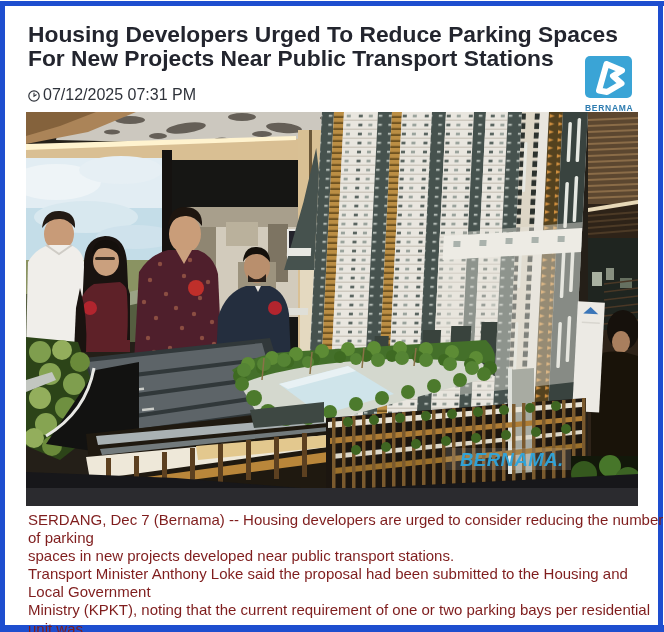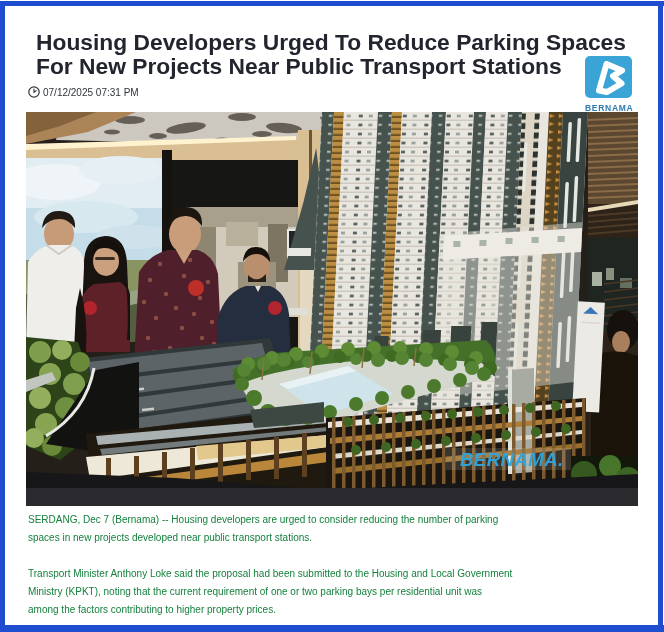--- a/index.html
+++ b/index.html
@@ -1,27 +1,27 @@
 <!DOCTYPE html>
 <html><head>
 <meta charset="utf-8">
 <style>
   html,body{margin:0;padding:0;}
   body{width:664px;height:632px;background:#ffffff;font-family:"Liberation Sans",sans-serif;position:relative;overflow:hidden;}
   .bt{position:absolute;left:0;top:1px;width:664px;height:5px;background:#1e4ecf;}
   .bl{position:absolute;left:0;top:1px;width:5px;height:631px;background:#1e4ecf;}
   .br{position:absolute;left:658px;top:1px;width:5px;height:631px;background:#1e4ecf;}
   .bb{position:absolute;left:0;top:625px;width:664px;height:7px;background:#1e4ecf;}
-  h1{position:absolute;left:28px;top:22px;margin:8px;font-size:22.8px;line-height:24px;font-weight:bold;color:#23252e;white-space:nowrap;}
-  .date{position:absolute;left:28px;top:86px;font-size:10px;color:#2f333b;}
+  h1{position:absolute;left:28px;top:22px;margin:0;font-size:22.8px;line-height:24px;font-weight:bold;color:#23252e;white-space:nowrap;}
+  .date{position:absolute;left:28px;top:86px;font-size:16px;color:#2f333b;}
   .date svg{vertical-align:-2px;margin-right:3px;}
   .logo{position:absolute;left:585px;top:56px;width:47px;}
   .logo .txt{font-size:8.5px;font-weight:bold;color:#2e7cb0;letter-spacing:0.7px;margin-top:1px;text-align:center;width:47px;}
   .photo{position:absolute;left:26px;top:112px;width:612px;height:394px;}
-  p{position:absolute;left:28px;margin:0;font-size:10px;line-height:18.2px;color:#15803d;}
+  p{position:absolute;left:28px;margin:0;font-size:15px;line-height:18.2px;color:#7f1d1d;}
   .p1{top:511px;}
   .p2{top:565px;}
 </style>
 </head>
 <body>
 <div class="bt"></div>
 <div class="bl"></div>
 <div class="br"></div>
 <div class="bb"></div>
 <h1>Housing Developers Urged To Reduce Parking Spaces<br>For New Projects Near Public Transport Stations</h1>

